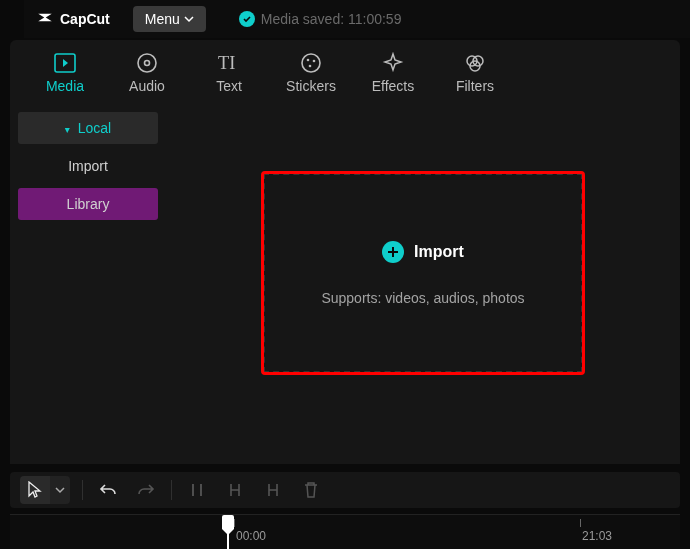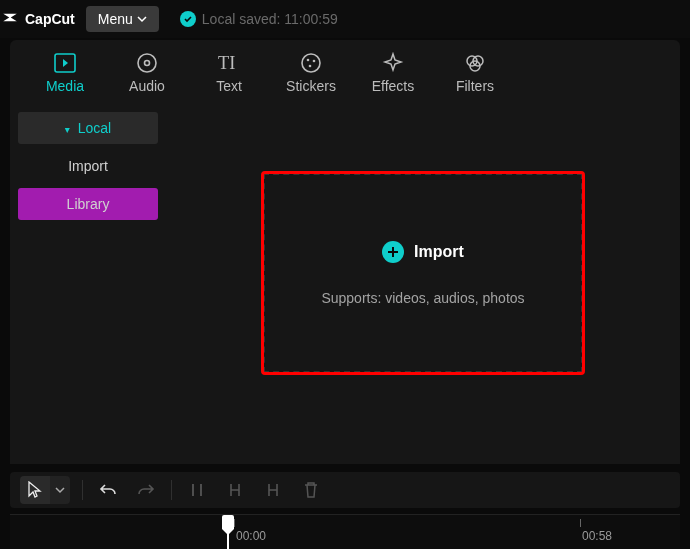--- a/index.html
+++ b/index.html
@@ -4,23 +4,24 @@
 <style>
   * { box-sizing: border-box; margin: 0; padding: 0; }
   body {
     width: 690px; height: 549px;
     background: #0a0a0a;
     font-family: -apple-system, BlinkMacSystemFont, "Segoe UI", Arial, sans-serif;
     font-size: 14px; color: #d1d1d1;
     overflow: hidden;
   }
   .titlebar {
-    display: flex; align-items: center; gap: 11px;
-    padding: 6px 1px;
+    display: flex; align-items: center; gap: 23px;
+    padding: 6px 12px;
     background: #0d0d0d;
+    margin-left: 24px;
   }
   .logo { display: flex; align-items: center; gap: 6px; font-weight: 600; color: #fff; font-size: 14px; }
   .logo-svg { width: 18px; height: 18px; }
   .menu-btn {
     display: flex; align-items: center; gap: 4px;
     background: #3a3a3a; color: #fff;
     padding: 5px 12px; border-radius: 4px;
     font-size: 14px; cursor: pointer;
   }
   .autosave { display: flex; align-items: center; gap: 6px; color: #6a6a6a; font-size: 14px; margin-left: 10px;}
@@ -138,21 +139,21 @@
     <svg width="10" height="10" viewBox="0 0 10 10">
         <path d="M1 3l4 4 4-4" stroke="#fff" stroke-width="1.5" fill="none"></path>
       </svg>
   </div>
   <div class="autosave">
     <span class="check-icon">
       <svg width="10" height="10" viewBox="0 0 10 10">
           <path d="M2 5l2 2 4-4" stroke="#0a0a0a" stroke-width="1.6" fill="none"></path>
         </svg>
     </span>
-    <span>Local saved: 11:00:59</span>
+    <span>Media saved: 11:00:59</span>
   </div>
 </div>
 
 <div class="top-tabs">
   <div class="top-tab active">
     <span class="tab-icon">
       <svg width="22" height="20" viewBox="0 0 22 20">
           <rect x="1" y="1" width="20" height="18" rx="2" stroke="#0fcecb" stroke-width="1.6" fill="none"></rect>
           <path d="M9 6l5 4-5 4z" fill="#0fcecb"></path>
         </svg>
@@ -208,21 +209,21 @@
 </div>
 
 <div class="main-area">
   <div class="sidebar">
     <div class="side-item active">
       <span>Local</span>
     </div>
     <div class="side-item">
       <span>Import</span>
     </div>
-    <div class="side-item" style="background:#a21caf">
+    <div class="side-item" style="background:#701a75">
       <span>Library</span>
     </div>
   </div>
   <div class="content-area">
     <div class="dropzone">
       <div class="import-row">
         <span class="plus-circle">
           <svg width="12" height="12" viewBox="0 0 12 12">
               <path d="M6 1v10M1 6h10" stroke="#0a0a0a" stroke-width="2"></path>
             </svg>
@@ -280,14 +281,14 @@
       </svg>
   </div>
 </div>
 
 <div class="timeline-ruler">
   <div class="playhead" style="left:218px">
     <div class="playhead-line"></div>
     <div class="playhead-handle"></div>
   </div>
   <div class="tick" style="left:226px">00:00</div>
-  <div class="tick" style="left:572px">00:58</div>
+  <div class="tick" style="left:572px">21:03</div>
 </div>
 
 </body></html>

